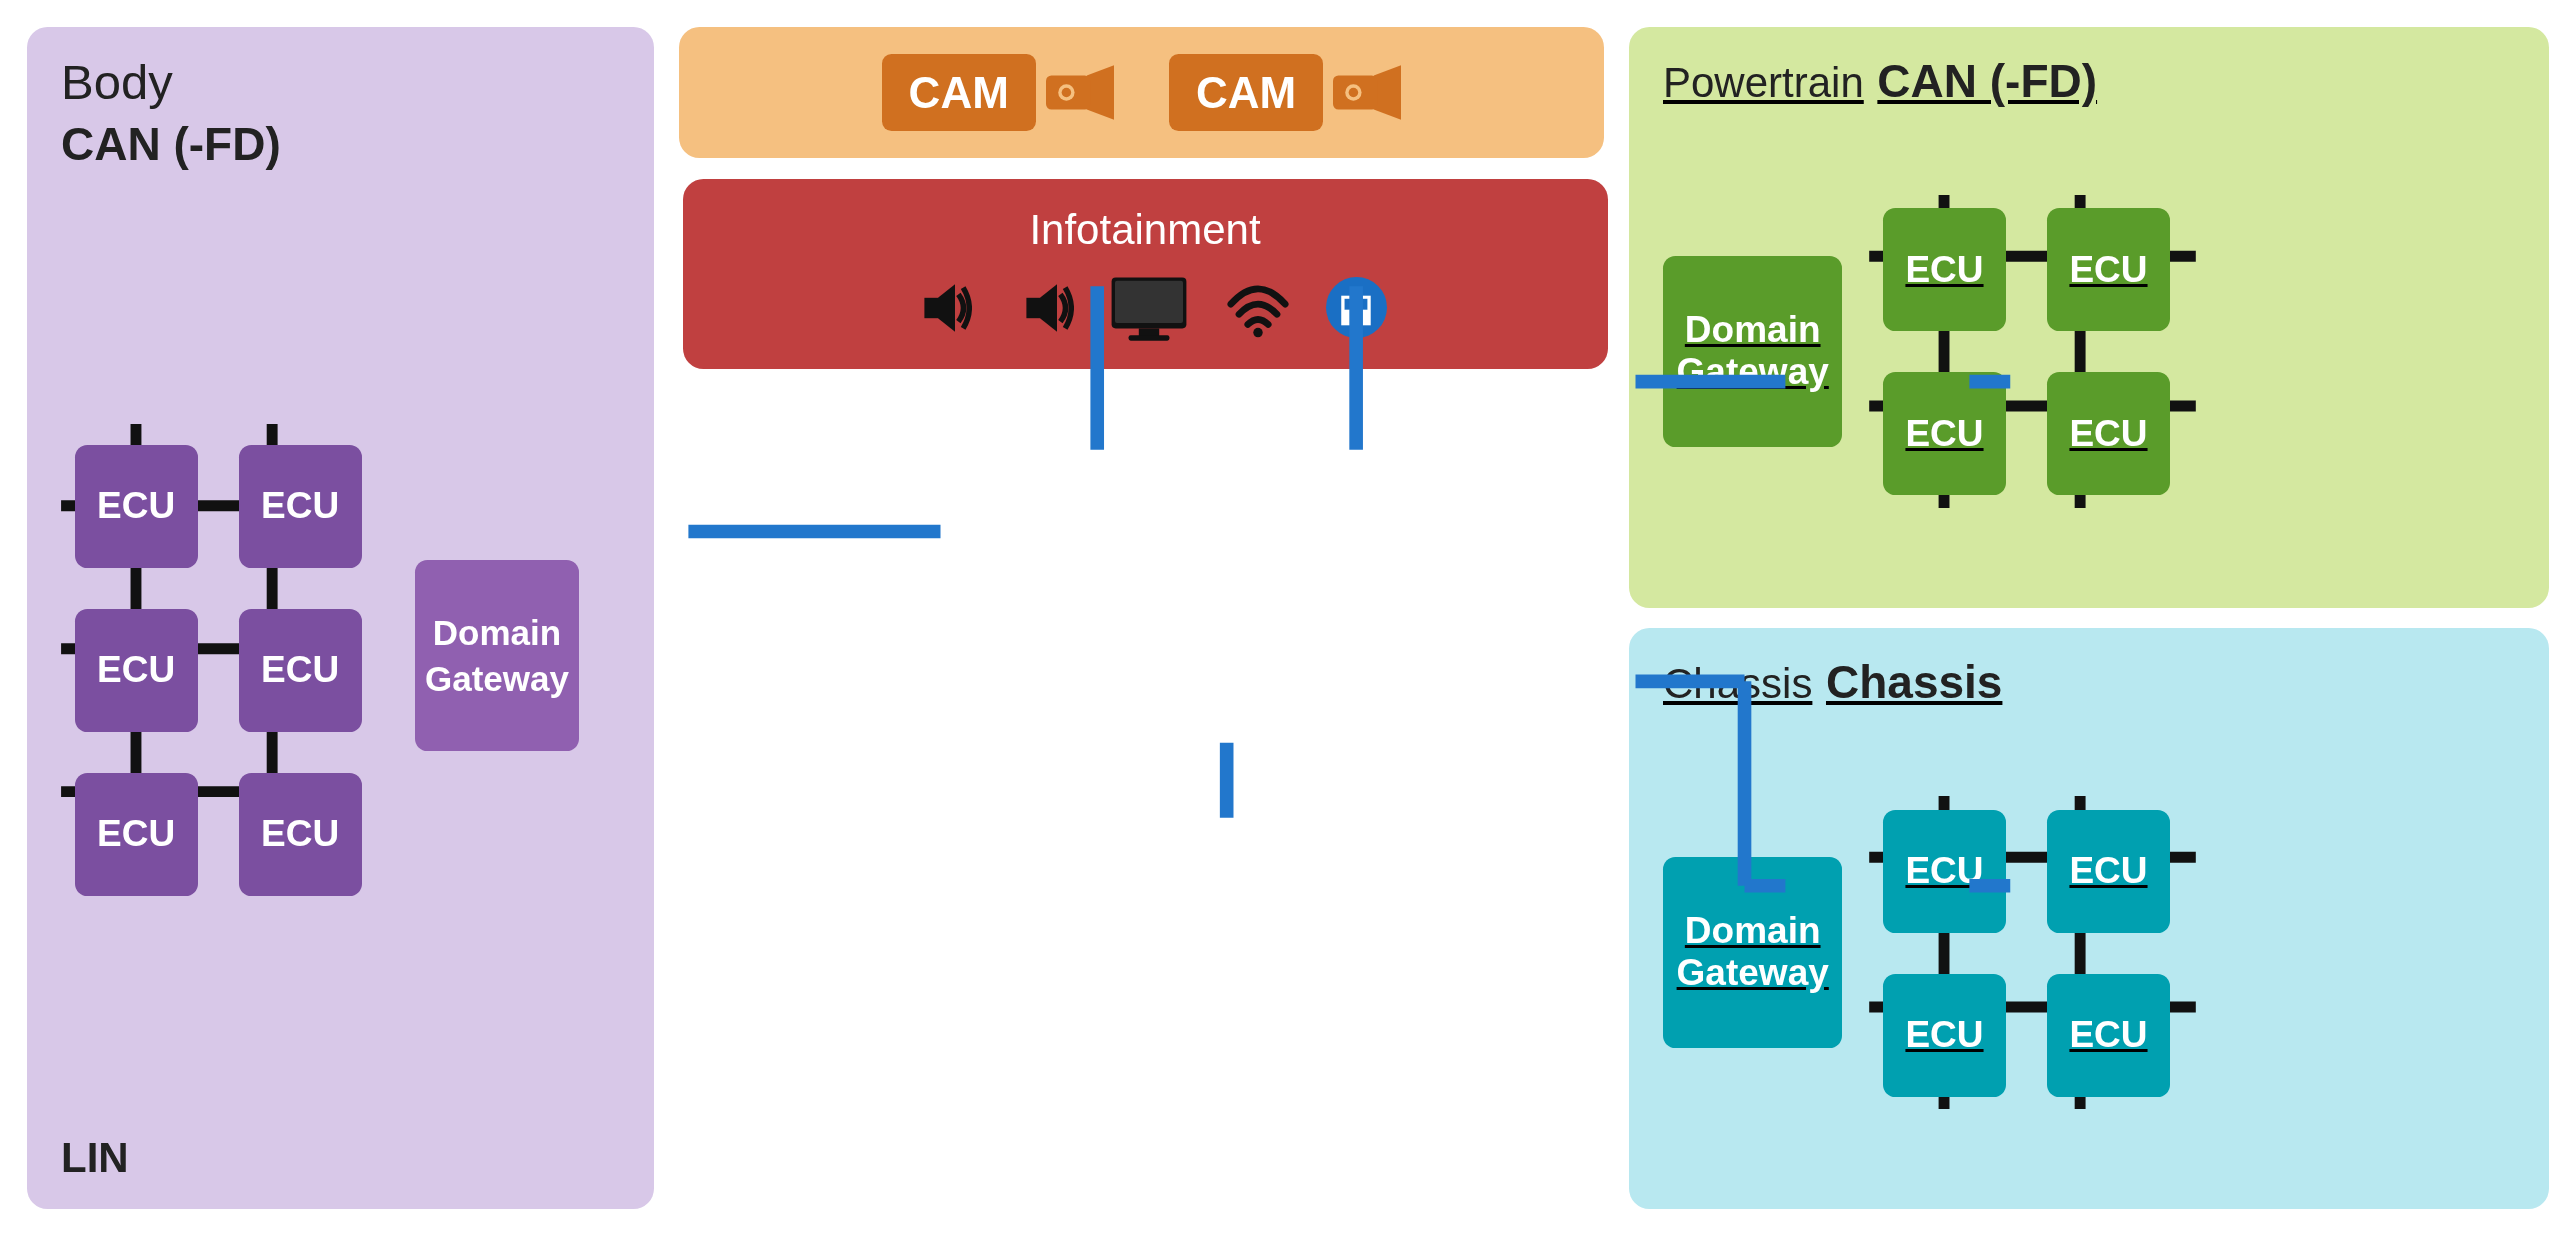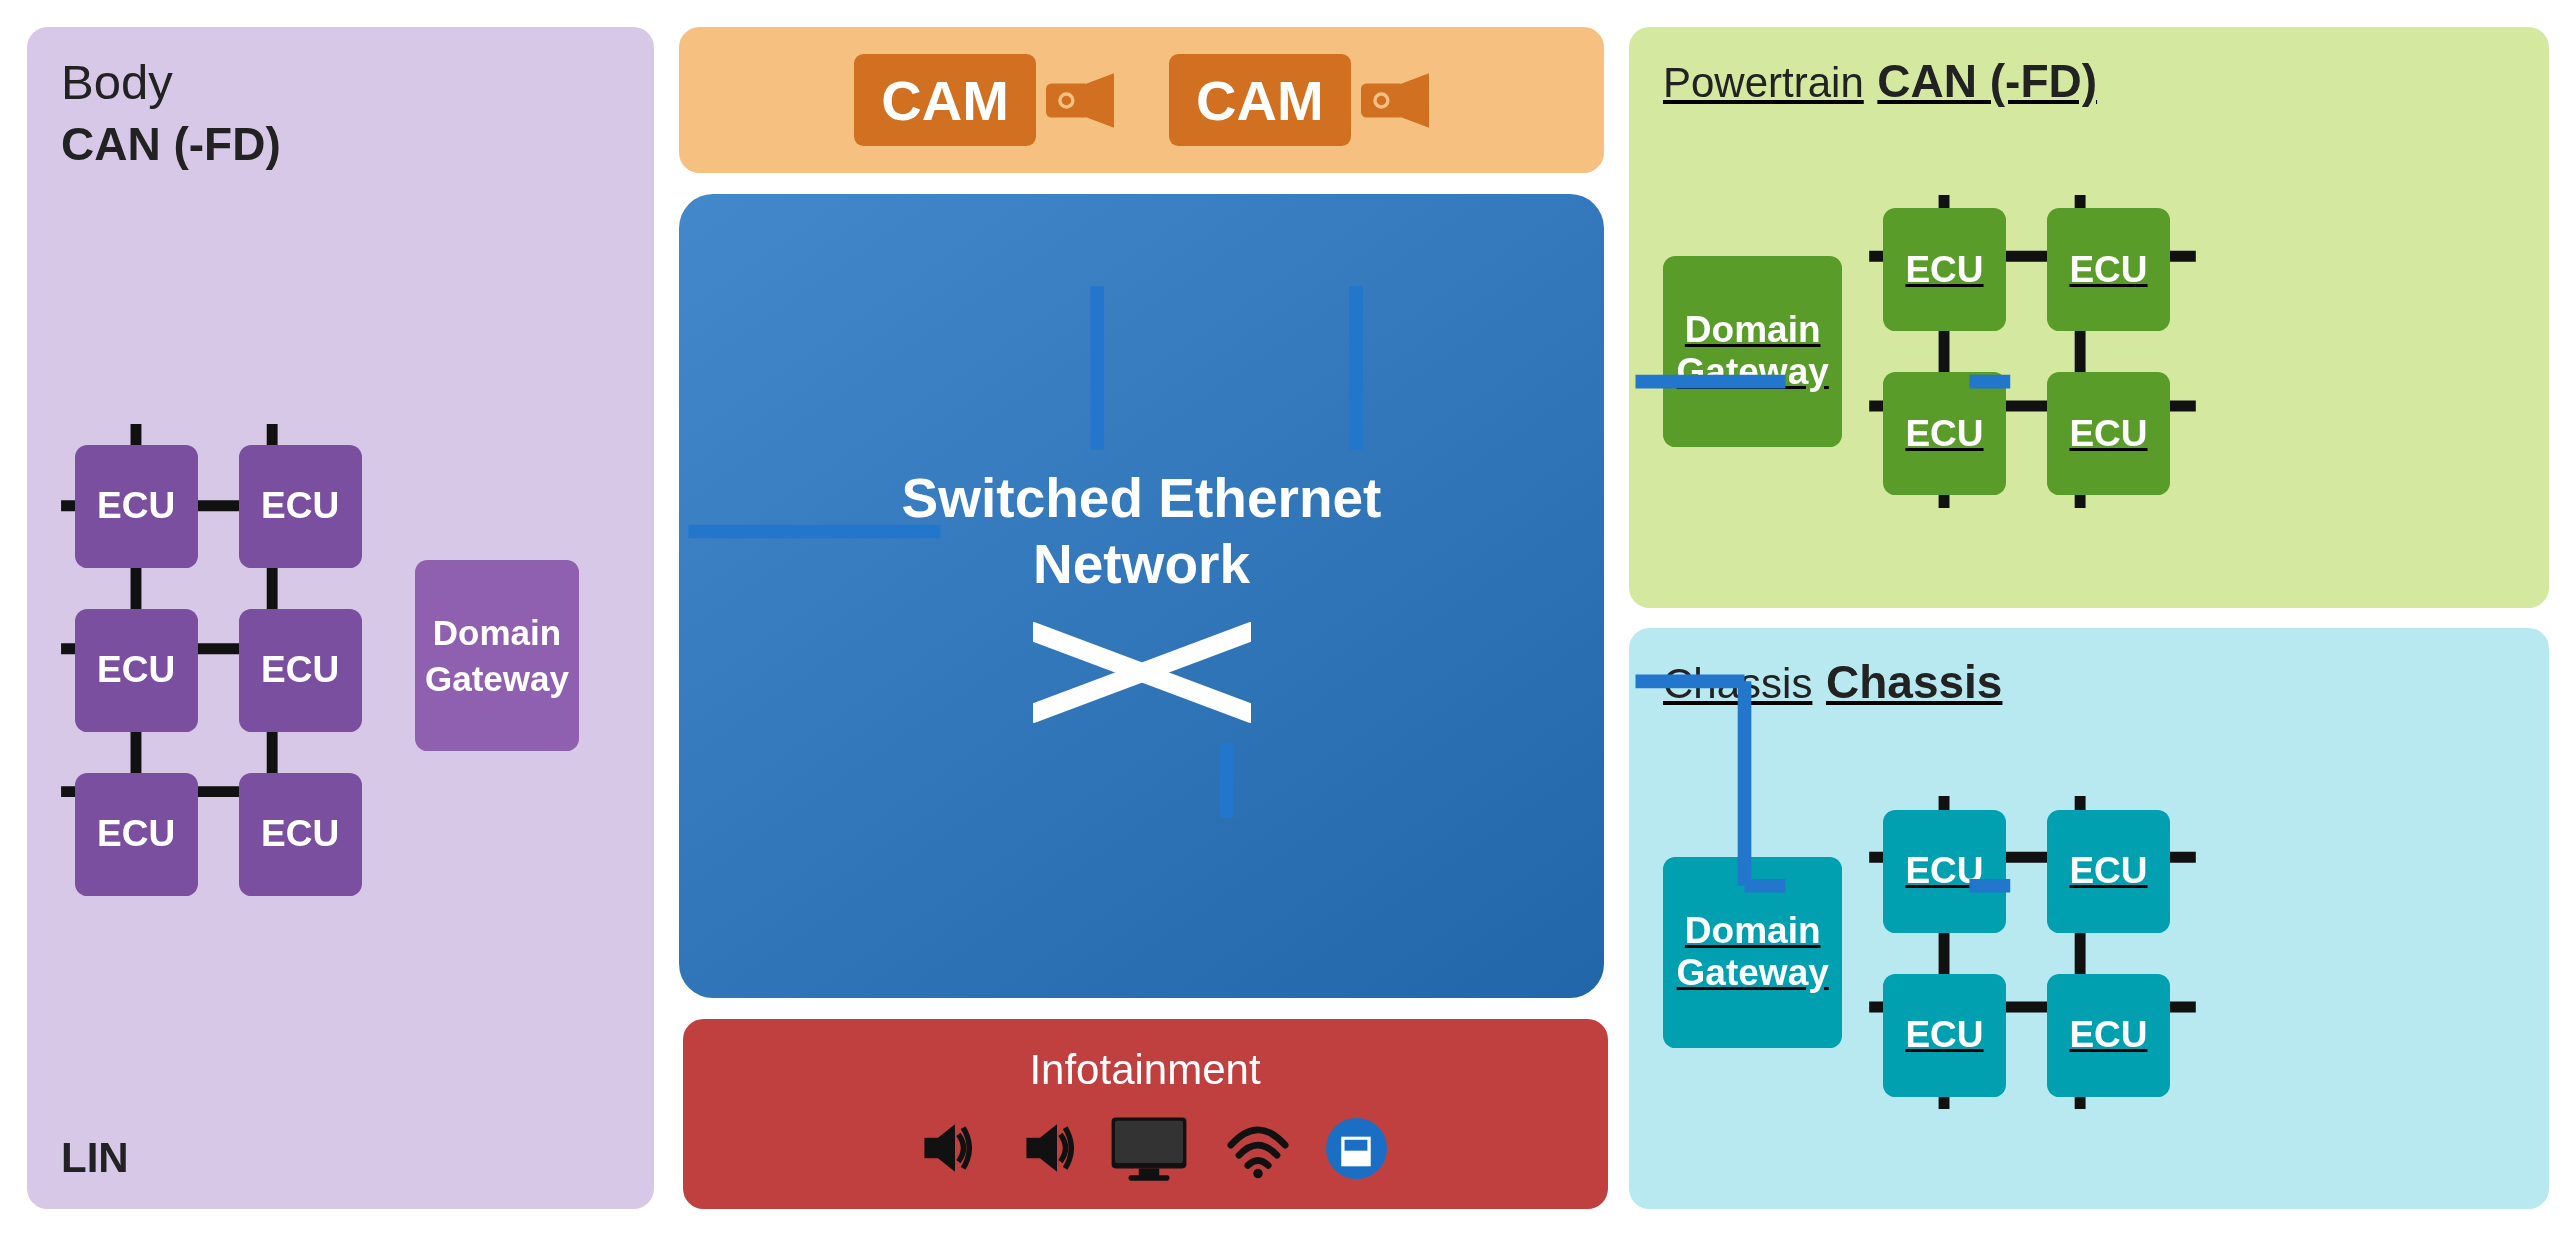--- a/index.html
+++ b/index.html
@@ -100,21 +100,21 @@
     }
     .cam-unit {
       display: flex;
       align-items: center;
       gap: 10.2px;
     }
     .cam-box {
       background: #d07020;
       border-radius: 9.5px;
       padding: 13.6px 27px;
-      font-size: 56px;
+      font-size: 44px;
       font-weight: bold;
       color: #fff;
     }
 
     
     .ethernet-switch {
       background: linear-gradient(145deg, #4488cc, #2266aa);
       border-radius: 34px;
       padding: 41px 55px;
       display: flex;
@@ -386,36 +386,20 @@
           <svg width="68" height="55" viewBox="0 0 100 80">
             <polygon points="60,15 100,0 100,80 60,65" fill="#d07020"></polygon>
             <rect x="0" y="15" width="65" height="50" rx="8" fill="#d07020"></rect>
             <circle cx="30" cy="40" r="12" fill="#f5c080"></circle>
             <circle cx="30" cy="40" r="7" fill="#d07020"></circle>
           </svg>
         </div>
       </div>
     </div>
 
-    <div class="ethernet-switch">
-      <div class="ethernet-title">Switched Ethernet<br>Network</div>
-
-      <div class="switch-icon">
-        <svg width="218" height="109" viewBox="0 0 320 160" xmlns="http://www.w3.org/2000/svg">
-
-          <line x1="0" y1="20" x2="320" y2="140" stroke="white" stroke-width="28" stroke-linecap="round"></line>
-          <line x1="0" y1="140" x2="320" y2="20" stroke="white" stroke-width="28" stroke-linecap="round"></line>
-
-          <polygon points="310,10 320,20 295,25" fill="white"></polygon>
-          <polygon points="310,150 320,140 295,135" fill="white"></polygon>
-          <polygon points="10,150 0,140 25,135" fill="white"></polygon>
-          <polygon points="10,10 0,20 25,25" fill="white"></polygon>
-        </svg>
-      </div>
-    </div>
 
     <div class="infotainment-panel">
       <div class="infotainment-title">Infotainment</div>
       <div class="infotainment-icons">
 
         <svg width="68" height="68" viewBox="0 0 100 100">
           <rect x="30" y="35" width="20" height="30" fill="#111"></rect>
           <polygon points="50,35 75,15 75,85 50,65" fill="#111"></polygon>
           <path d="M80,30 Q95,50 80,70" stroke="#111" stroke-width="8" fill="none"></path>
           <path d="M87,20 Q105,50 87,80" stroke="#111" stroke-width="8" fill="none"></path>

